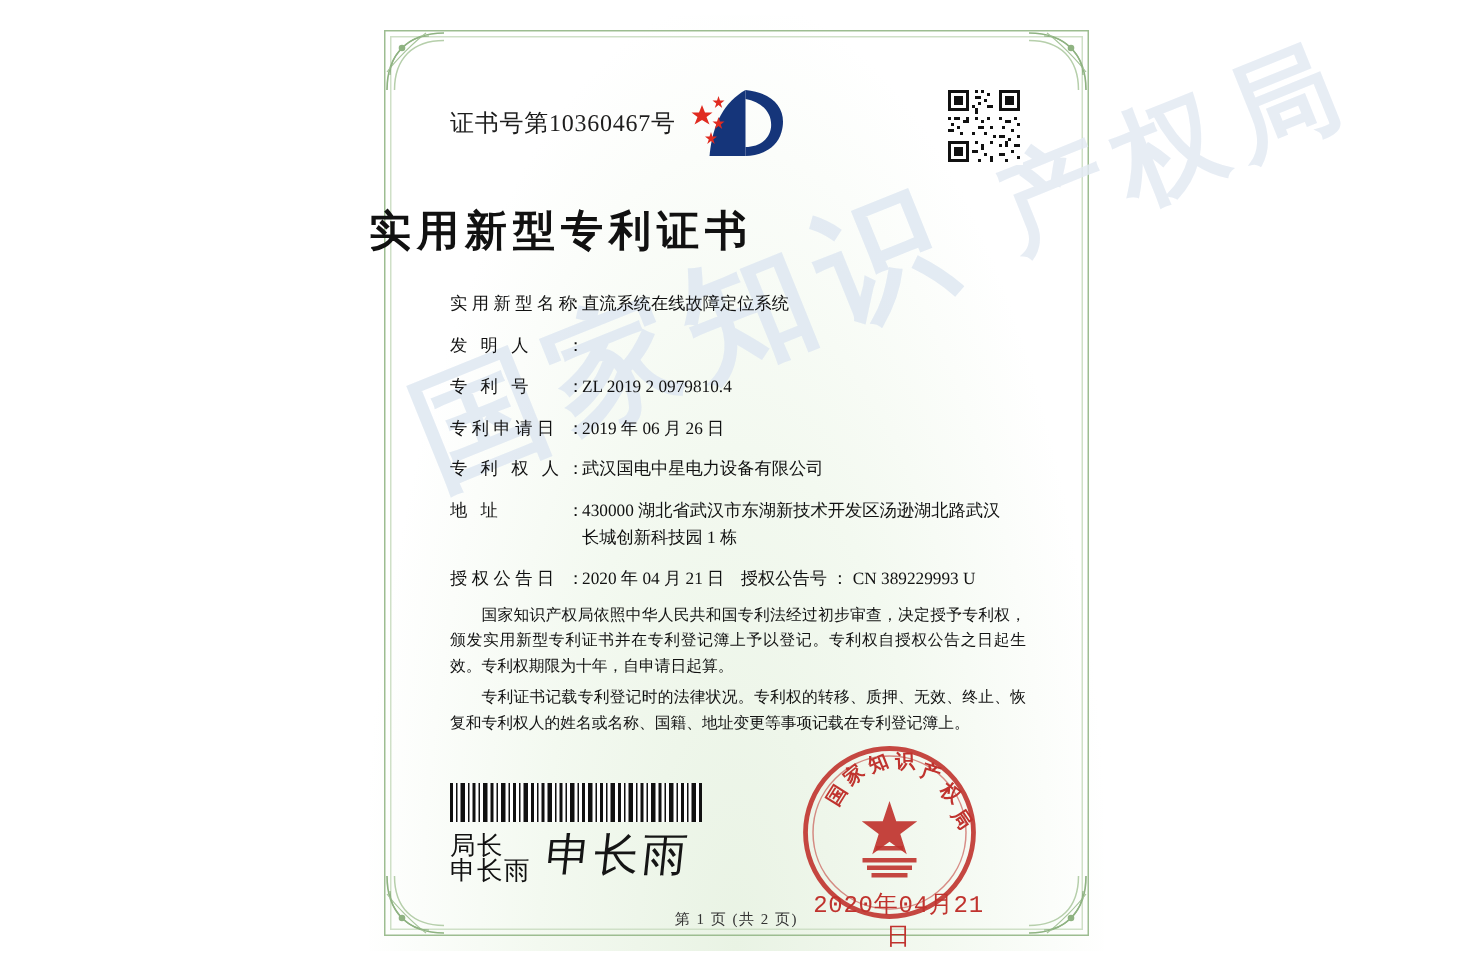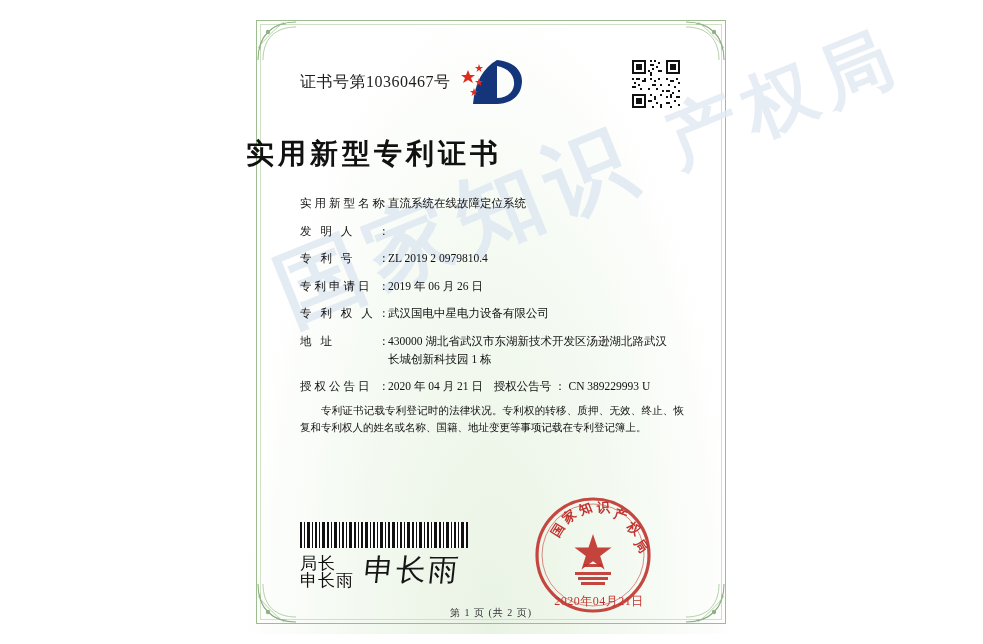--- a/index.html
+++ b/index.html
@@ -79,21 +79,21 @@
   .sig-hand{
     position:absolute;left:118px;top:540px;
     font-family:"Liberation Serif",serif;font-size:30px;color:#151515;
     transform:skewX(-6deg);letter-spacing:2px;
   }
 
   
   .seal{position:absolute;left:286px;top:484px;width:122px;height:122px;}
   .seal-date{
     position:absolute;left:288px;top:583px;width:130px;text-align:center;
-    font-family:Liberation Serif, serif;font-size:12px;color:#c0332e;letter-spacing:.5px;
+    font-family:Liberation Mono, monospace;font-size:16px;color:#c0332e;letter-spacing:.5px;
   }
 
   
   .footer{position:absolute;left:0;right:0;bottom:14px;text-align:center;font-size:10px;color:#333;letter-spacing:1px;}
 </style>
 </head>
 <body>
 
 <div class="page">
 
@@ -276,20 +276,21 @@
           <span>2020 年 04 月 21 日</span>
           <span class="inline-sub">授权公告号</span>
           <span>：</span>
           <span>CN 389229993 U</span>
         </span>
       </div>
 
     </div>
 
     <div class="paras">
+      <p>国家知识产权局依照中华人民共和国专利法经过初步审查，决定授予专利权，颁发实用新型专利证书并在专利登记簿上予以登记。专利权自授权公告之日起生效。专利权期限为十年，自申请日起算。</p>
       <p>专利证书记载专利登记时的法律状况。专利权的转移、质押、无效、终止、恢复和专利权人的姓名或名称、国籍、地址变更等事项记载在专利登记簿上。</p>
     </div>
 
     <div class="barcode">
       <svg width="168" height="26" viewBox="0 0 168 26" preserveAspectRatio="none">
         <rect width="168" height="26" fill="#fff"></rect>
         <g fill="#111">
           <rect x="0" y="0" width="2" height="26"></rect>
             <rect x="4" y="0" width="1" height="26"></rect>
           <rect x="7" y="0" width="3" height="26"></rect>

